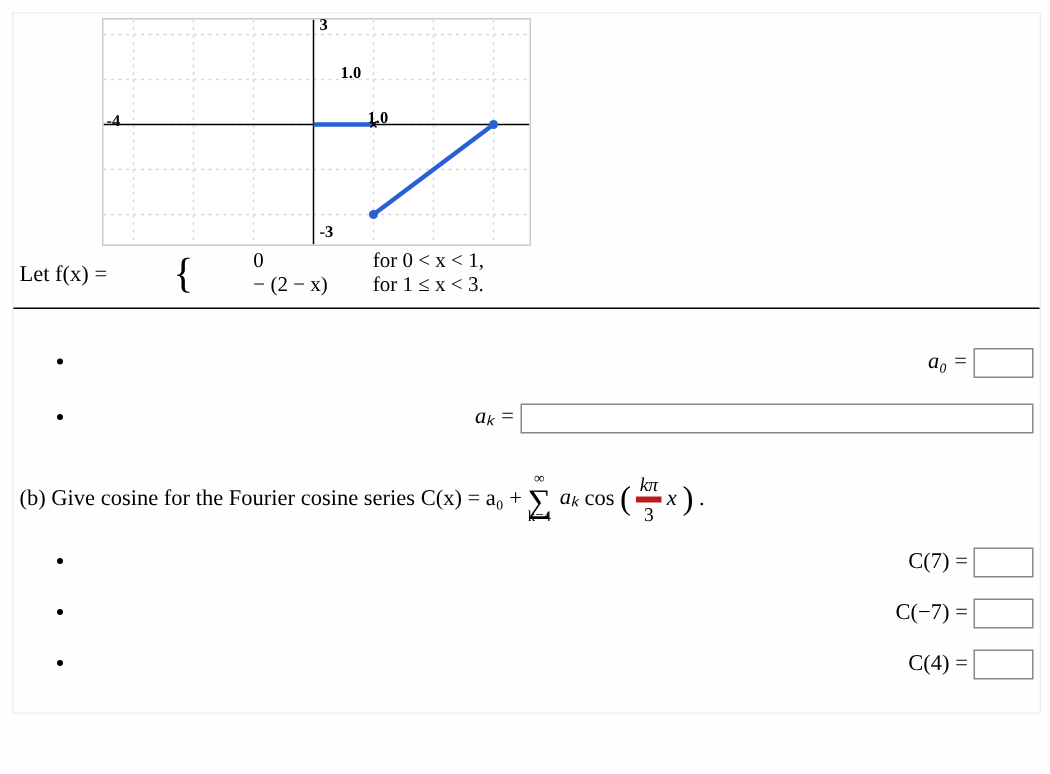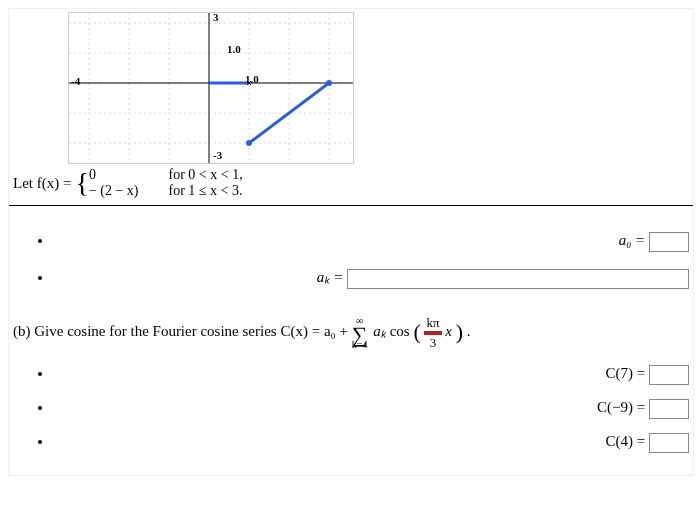--- a/index.html
+++ b/index.html
@@ -25,20 +25,21 @@
     height: 150px;
     position: relative;
     background: #fff;
     outline: 1px solid #ccc;
   }
   .graph svg { position: absolute; inset:0; }
   .fdef {
     padding: 4px 4px 6px 4px;
     display: flex;
     align-items: center;
+    gap: 40px;
   }
   .fdef .lhs { margin-right: 4px; }
   .brace {
     font-size: 28px;
     line-height: 26px;
     display: inline-block;
     vertical-align: middle;
   }
   .cases {
     display: inline-grid;
@@ -67,21 +68,21 @@
     display: inline-block;
     vertical-align: middle;
   }
   .ibox.small { width: 38px; }
   .ibox.wide { width: 340px; }
   .sub { font-style: italic; }
   .math { font-family: "Times New Roman", serif; }
   .sigma { font-size: 22px; position: relative; top:4px; }
   .limits { font-size: 10px; display:inline-block; text-align:center; vertical-align:middle; line-height:10px; }
   .frac { display:inline-block; text-align:center; vertical-align:middle; font-size:13px;}
-  .frac .num { display:block; border-bottom:4px solid #b91c1c; padding:0 2px;}
+  .frac .num { display:block; border-bottom:4px solid #b91c1c; padding:0 2px;font-style:italic;}
   .frac .den { display:block; padding:0 2px;}
   .paren { font-size: 22px; vertical-align:middle; position:relative; top:-1px;}
 </style>
 </head>
 <body>
 
 <div class="container">
 
   <div class="graph-wrap">
     <div class="graph">
@@ -164,21 +165,21 @@
     <span class="sub"> x</span>
     <span class="paren">)</span>
     <span>.</span>
 
     <ul class="inputs">
       <li>
         <span>C(7) =</span>
         <span class="ibox small"></span>
       </li>
       <li>
-        <span>C(−9) =</span>
+        <span>C(−7) =</span>
         <span class="ibox small"></span>
       </li>
       <li>
         <span>C(4) =</span>
         <span class="ibox small"></span>
       </li>
     </ul>
   </div>
 
 </div>

